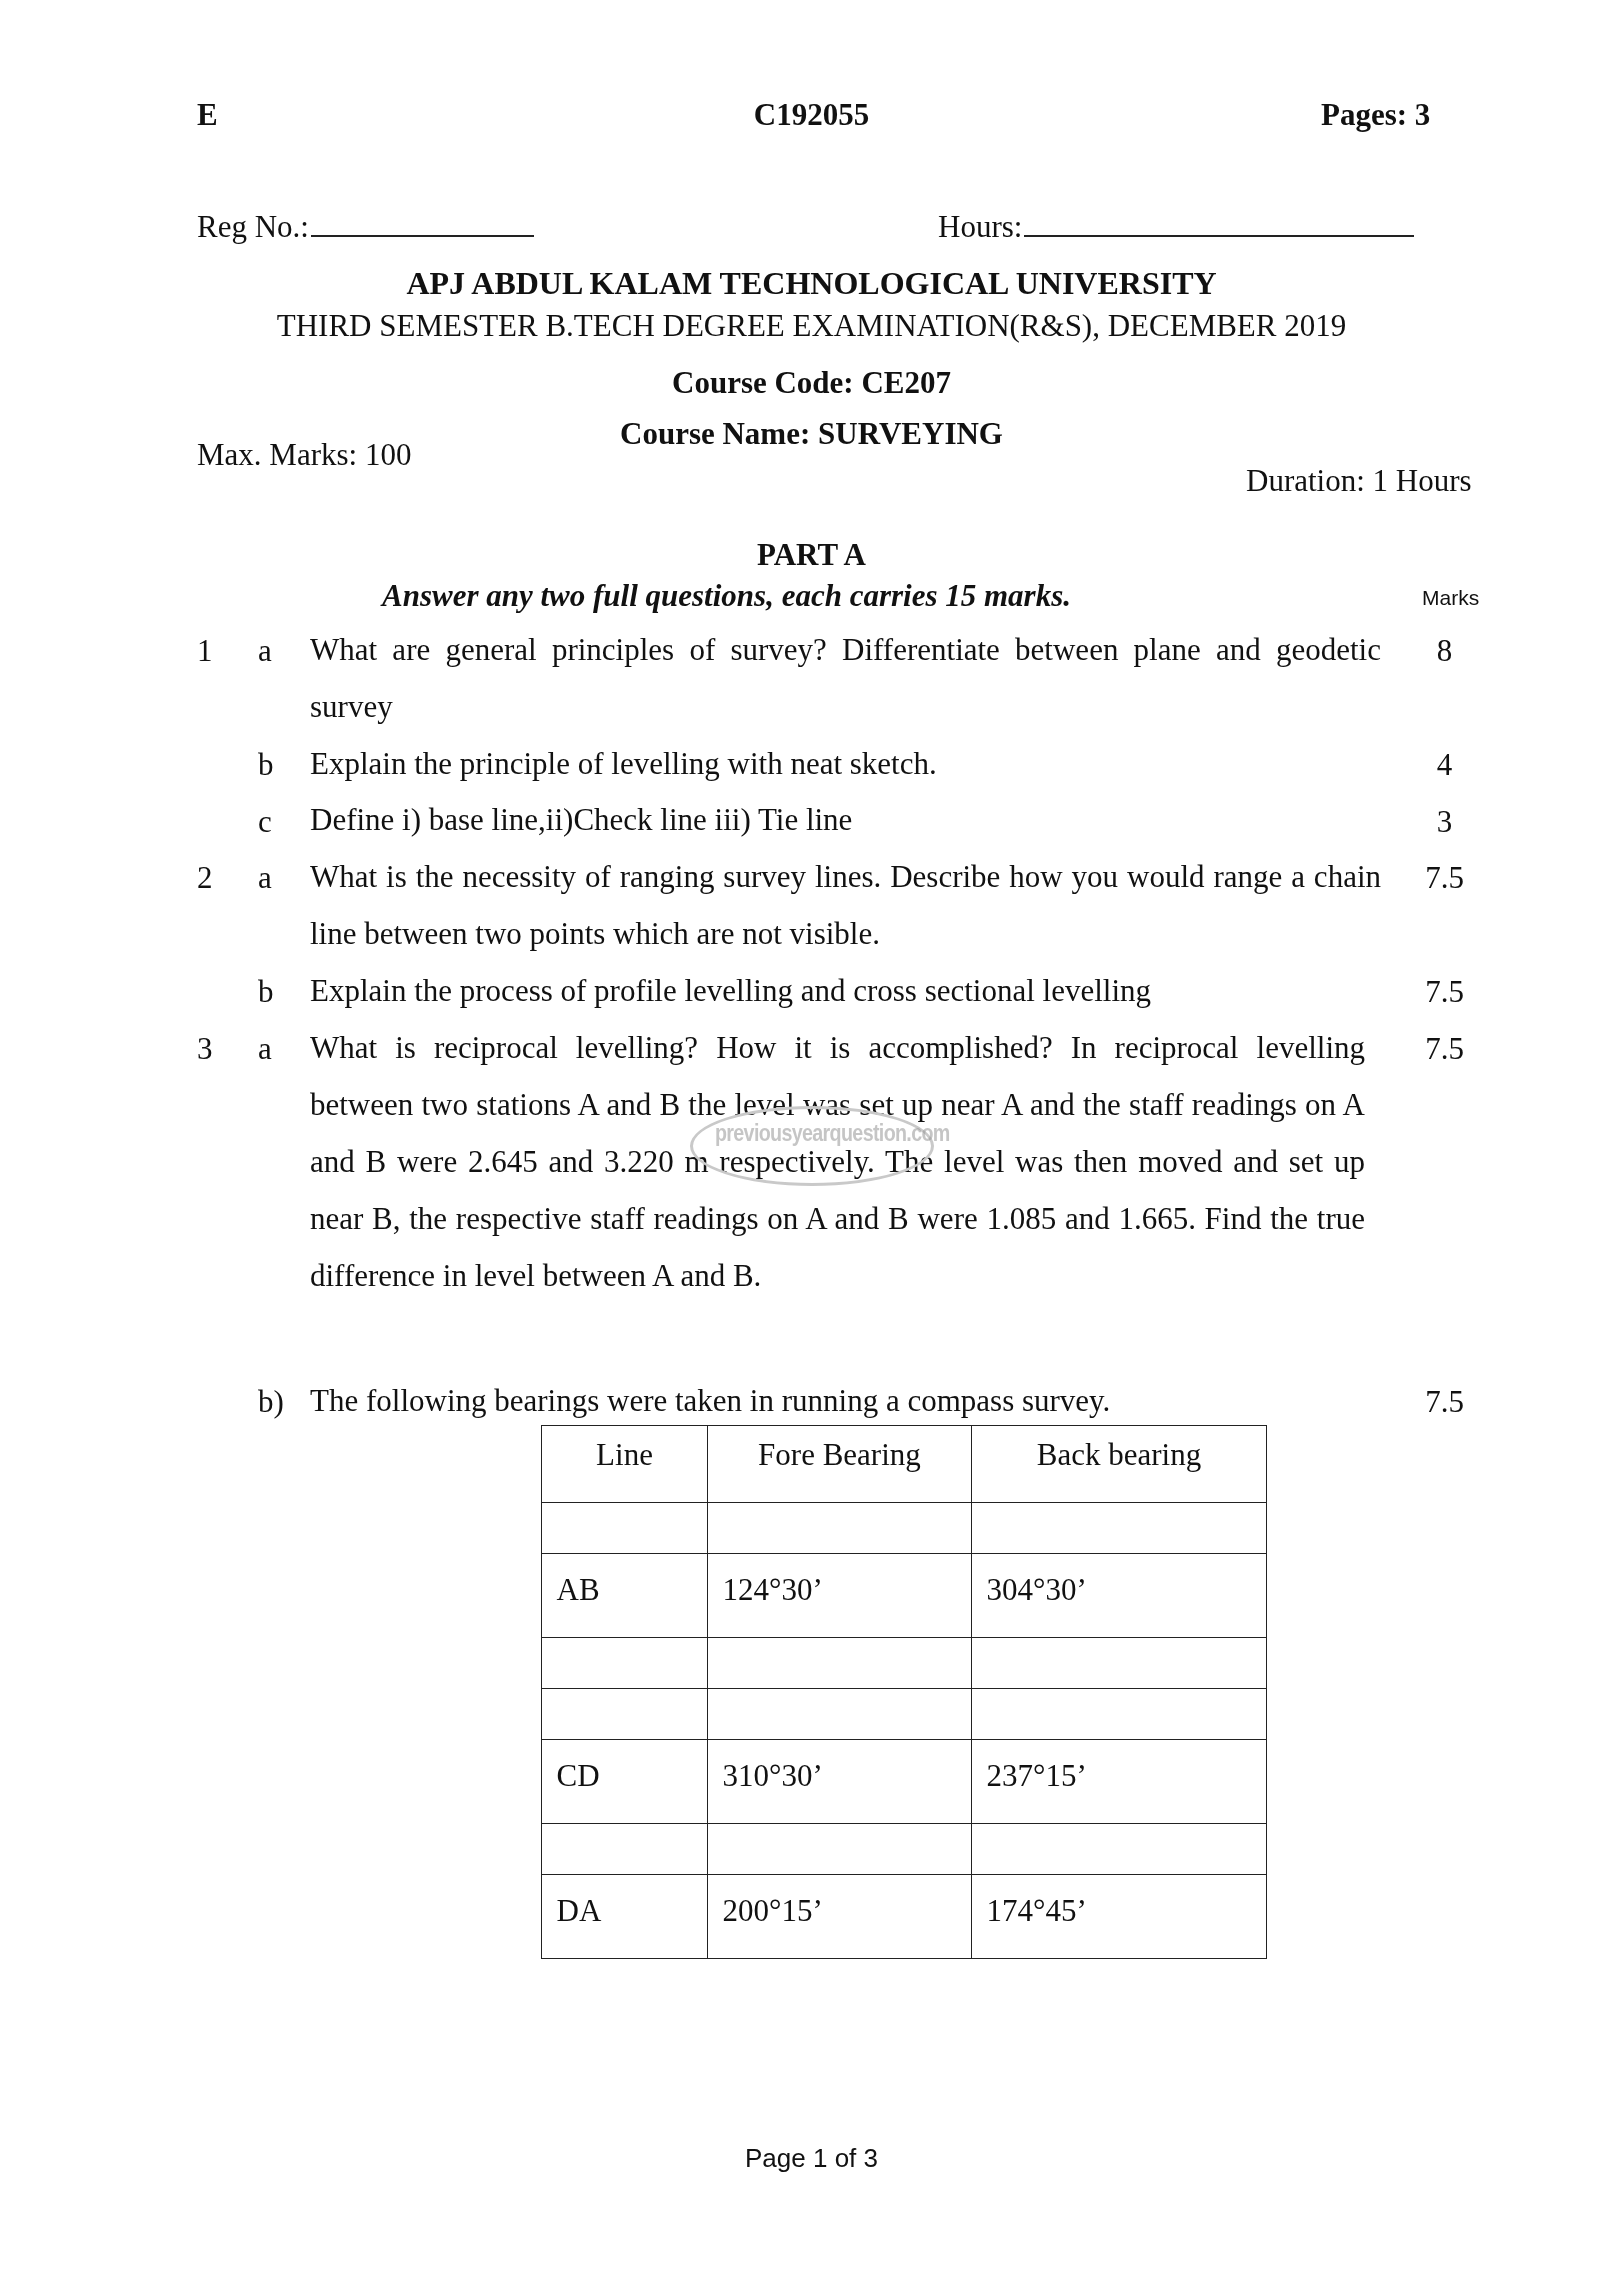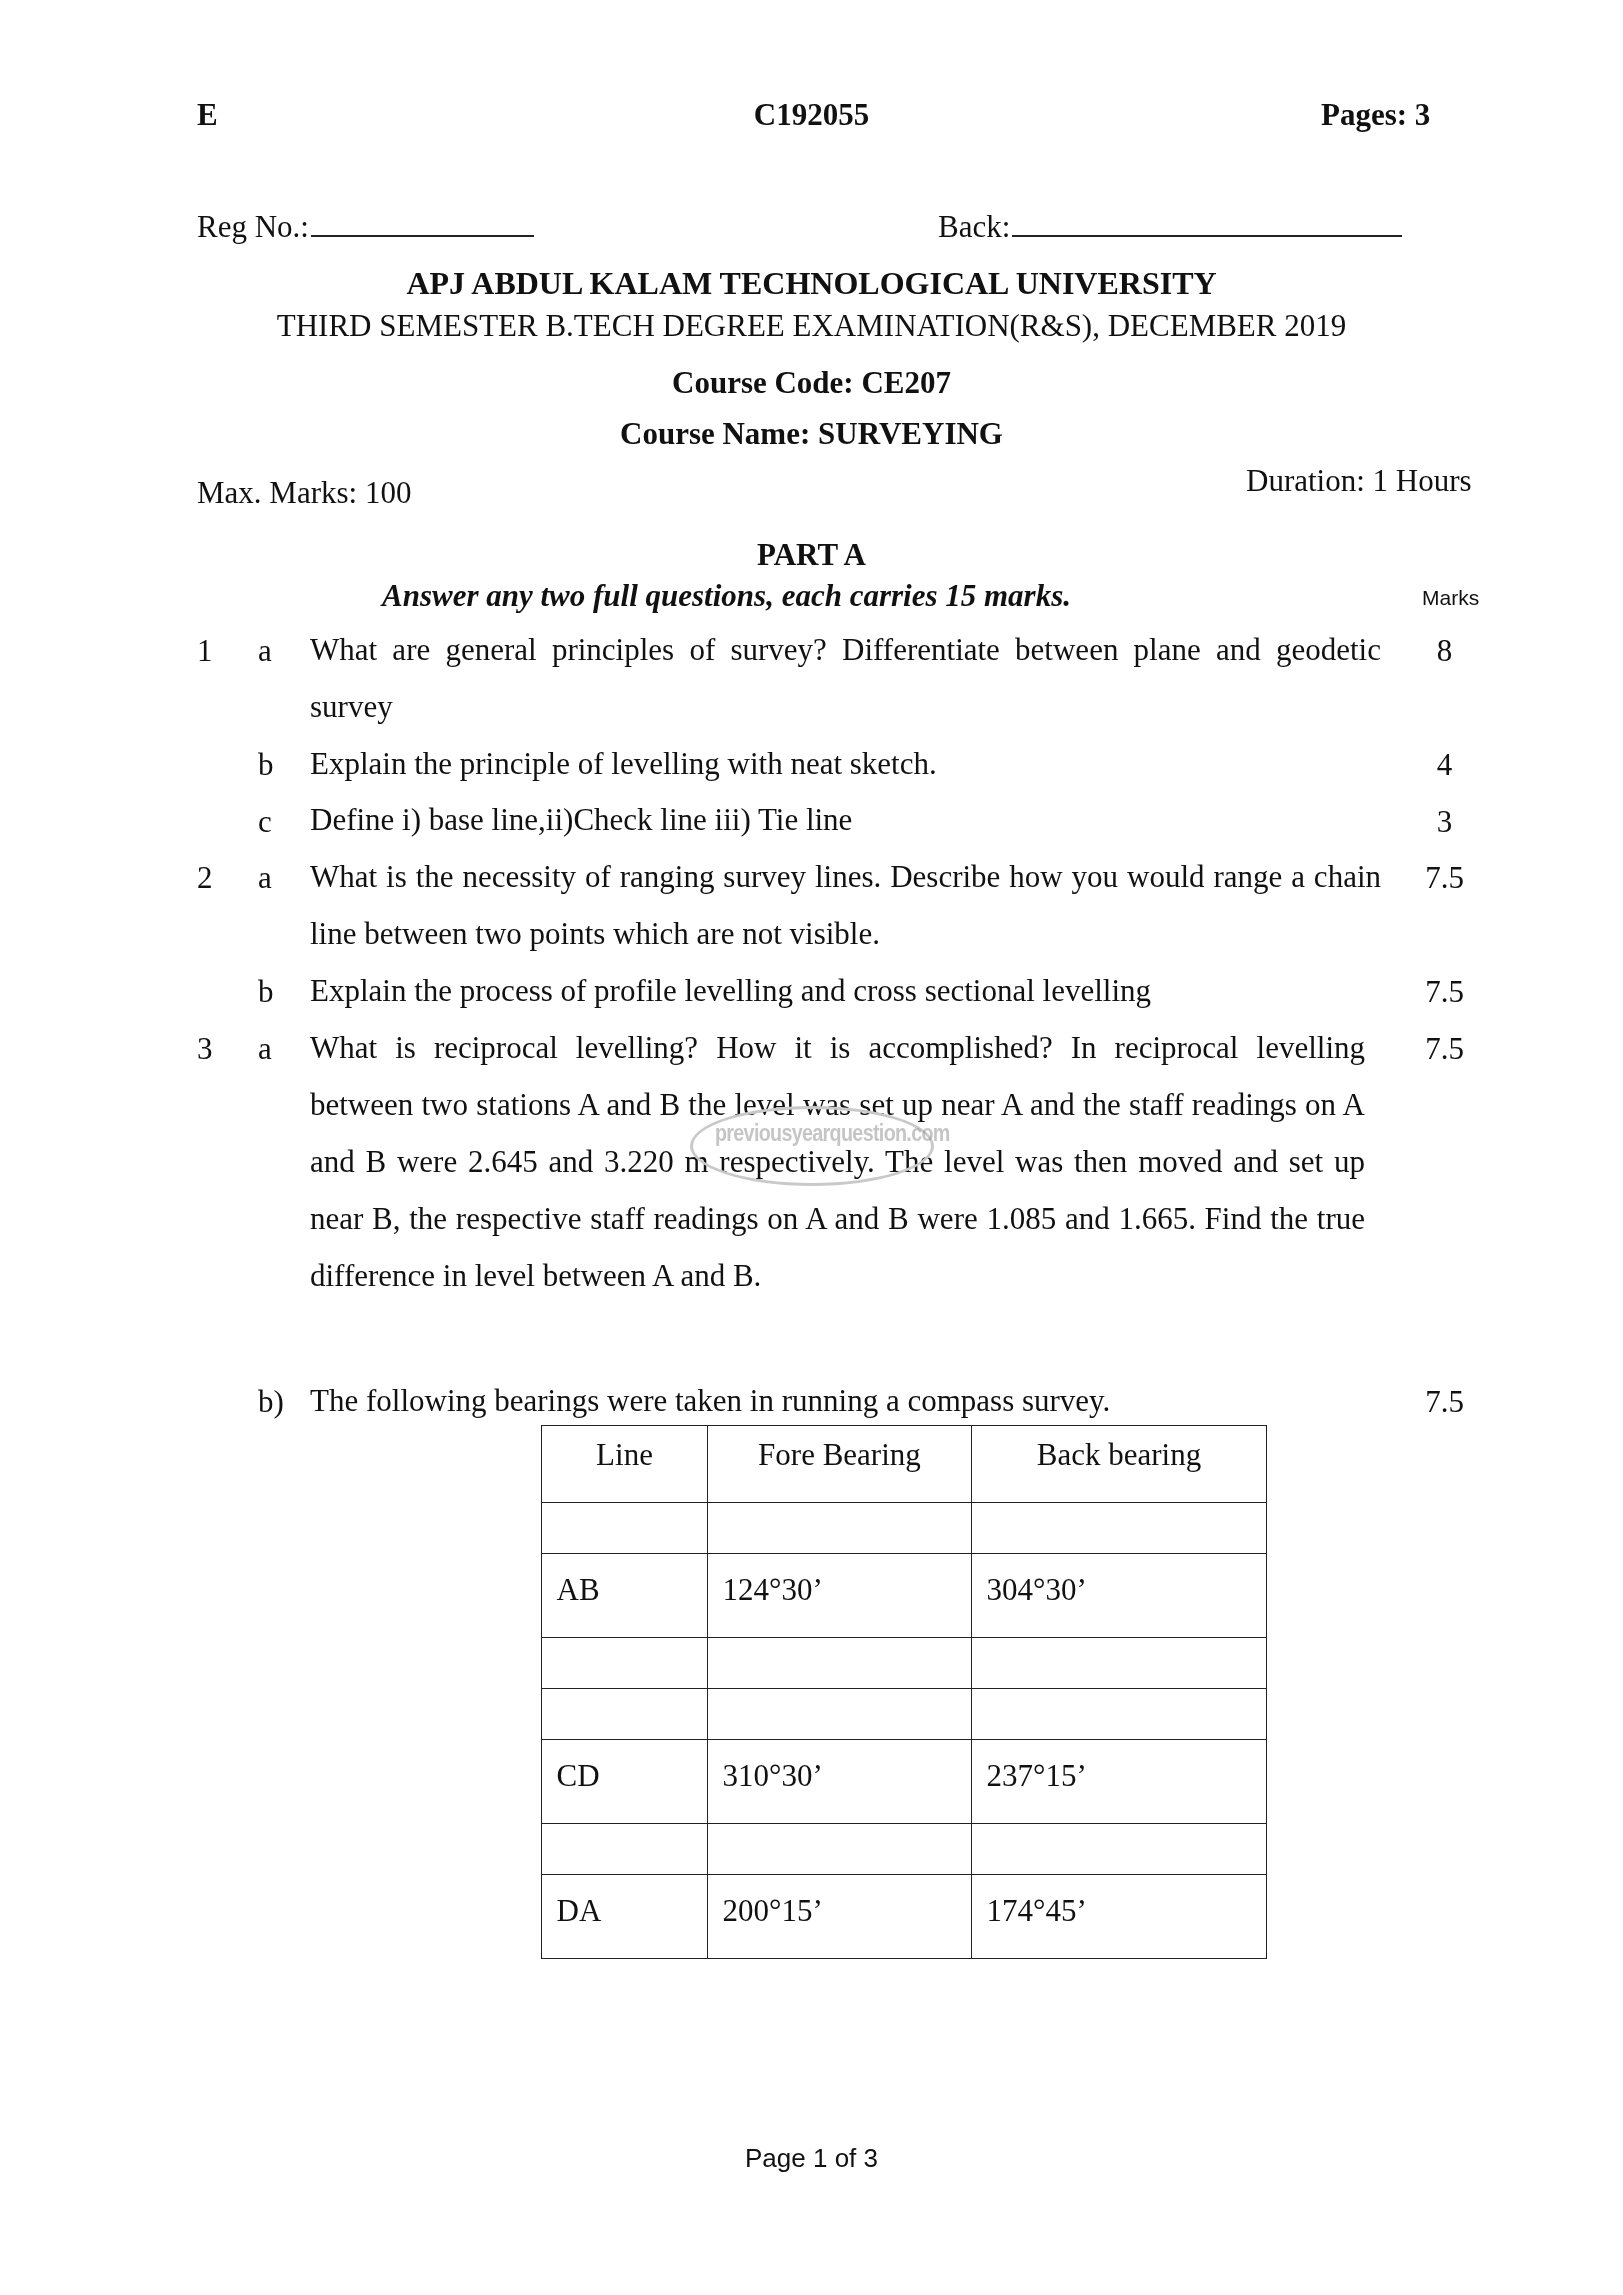--- a/index.html
+++ b/index.html
@@ -102,28 +102,28 @@
 <body>
 
 <div class="abs bold" style="left:197px; top:97px;">E</div>
 <div class="abs bold center-text" style="top:97px;">C192055</div>
 <div class="abs bold" style="left:1321px; top:97px;">Pages: 3</div>
 
 <div class="abs" style="left:197px; top:209px;">
   <span>Reg No.:</span><span class="blank-line" style="width:223px;"></span>
 </div>
 <div class="abs" style="left:938px; top:209px;">
-  <span>Back:</span><span class="blank-line" style="width:390px;"></span>
+  <span>Hours:</span><span class="blank-line" style="width:390px;"></span>
 </div>
 
 <div class="abs bold center-text" style="top:265px; font-size:32px;">APJ ABDUL KALAM TECHNOLOGICAL UNIVERSITY</div>
 <div class="abs center-text" style="top:308px;">THIRD SEMESTER B.TECH DEGREE EXAMINATION(R&amp;S), DECEMBER 2019</div>
 <div class="abs bold center-text" style="top:365px;">Course Code: CE207</div>
 <div class="abs bold center-text" style="top:416px;">Course Name: SURVEYING</div>
-<div class="abs" style="left:197px; top:475px;">Max. Marks: 100</div>
+<div class="abs" style="left:197px; top:437px;">Max. Marks: 100</div>
 <div class="abs" style="left:1246px; top:463px;">Duration: 1 Hours</div>
 
 <div class="abs bold center-text" style="top:537px;">PART A</div>
 <div class="abs bold" style="left:0; width:1453px; text-align:center; top:578px; font-style:italic;">Answer any two full questions, each carries 15 marks.</div>
 <div class="abs marks-label" style="left:1422px; top:578px;">Marks</div>
 
 <div class="abs qnum" style="top:633px;">1</div>
 <div class="abs qsub" style="top:633px;">a</div>
 <div class="abs qtext" style="top:621px;">What are general principles of survey? Differentiate between plane and geodetic survey</div>
 <div class="abs qmark" style="top:633px;">8</div>

